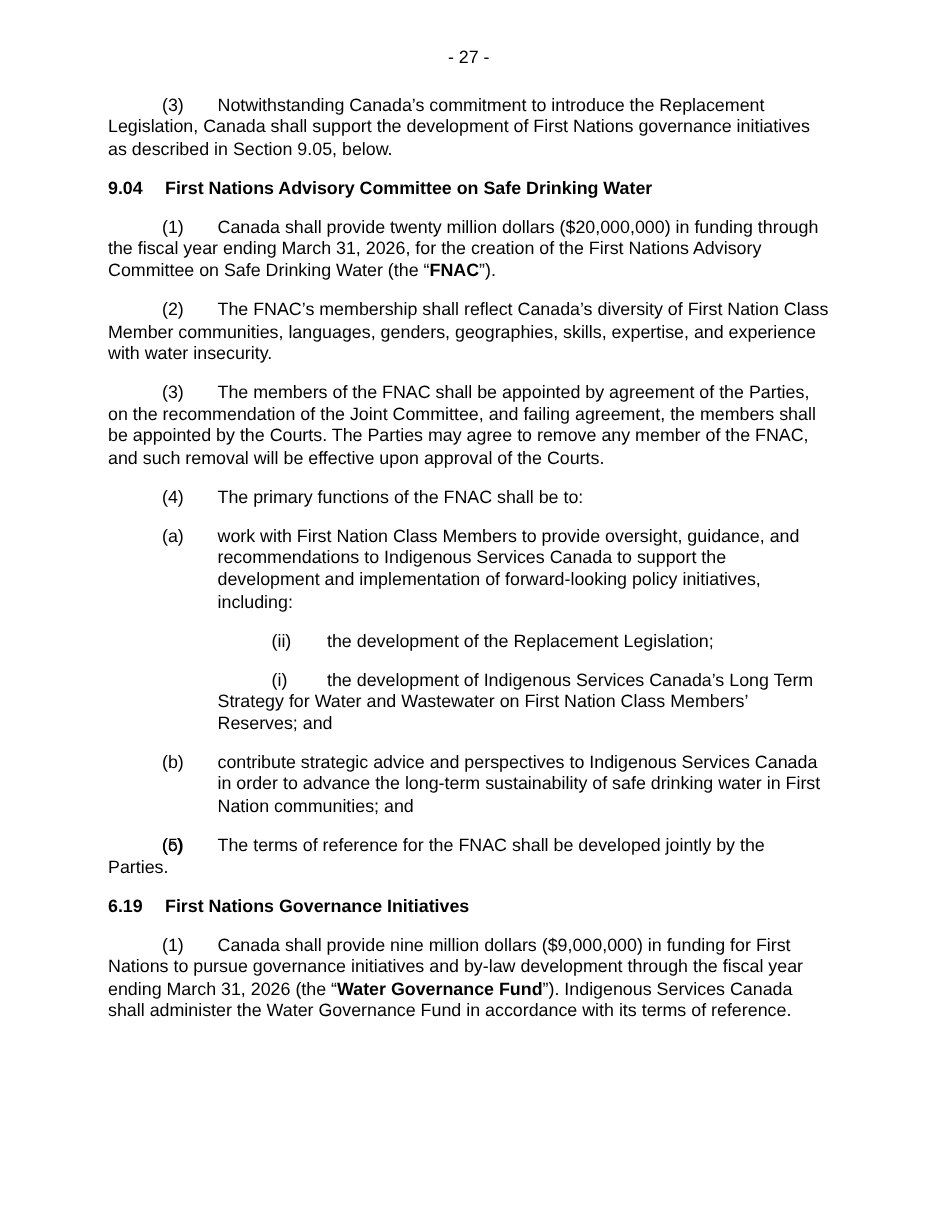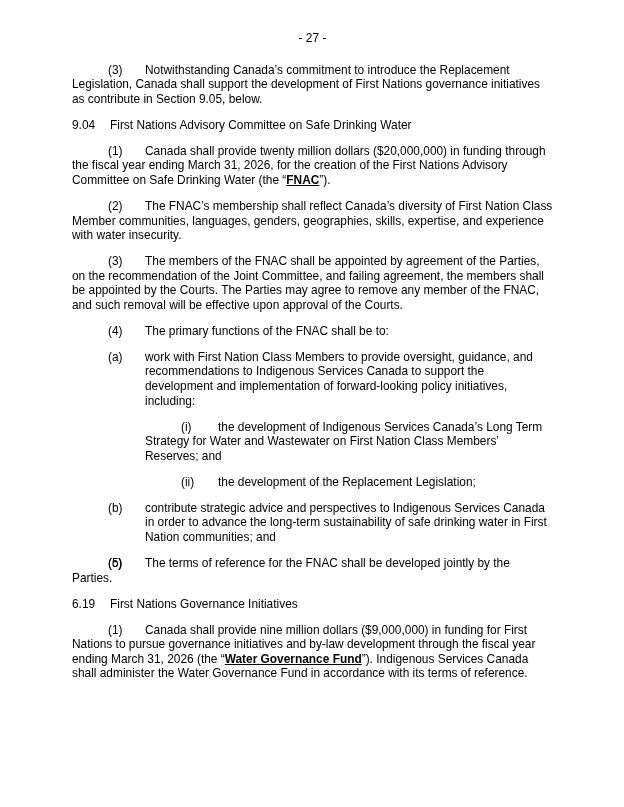--- a/index.html
+++ b/index.html
@@ -20,52 +20,52 @@
     text-align: center;
     margin: 0 0 17px 0;
   }
   p { margin: 0 0 11.4px 0; }
   
   .para { text-indent: 36px; }
   .tab { display: inline-block; text-indent: 0; }
   .t37 { width: 37px; }
   .t38 { width: 38px; }
   
-  .heading { font-weight: normal; margin-top: 3px; }
+  .heading { font-weight: bold; margin-top: 3px; }
   
   .list-a { position: relative; padding-left: 73px; }
   .list-a .marker { position: absolute; left: 36px; top: 0; }
   
   .list-i { padding-left: 73px; text-indent: 36px; }
-  b { font-weight: bold; text-decoration: underline; }
+  b { font-weight: bold; }
 </style>
 </head>
 <body>
 
 <div class="page">
 
   <div class="page-number">- 27 -</div>
 
-  <p class="para"><span class="tab t37">(3)</span><span>Notwithstanding Canada’s commitment to introduce the Replacement Legislation, Canada shall support the development of First Nations governance initiatives as contribute in Section 9.05, below.</span></p>
+  <p class="para"><span class="tab t37">(3)</span><span>Notwithstanding Canada’s commitment to introduce the Replacement Legislation, Canada shall support the development of First Nations governance initiatives as described in Section 9.05, below.</span></p>
 
   <p class="heading"><span class="tab t38">9.04</span><span>First Nations Advisory Committee on Safe Drinking Water</span></p>
 
   <p class="para"><span class="tab t37">(1)</span><span>Canada shall provide twenty million dollars ($20,000,000) in funding through the fiscal year ending March 31, 2026, for the creation of the First Nations Advisory Committee on Safe Drinking Water (the “</span><b>FNAC</b><span>”).</span></p>
 
   <p class="para"><span class="tab t37">(2)</span><span>The FNAC’s membership shall reflect Canada’s diversity of First Nation Class Member communities, languages, genders, geographies, skills, expertise, and experience with water insecurity.</span></p>
 
   <p class="para"><span class="tab t37">(3)</span><span>The members of the FNAC shall be appointed by agreement of the Parties, on the recommendation of the Joint Committee, and failing agreement, the members shall be appointed by the Courts.  The Parties may agree to remove any member of the FNAC, and such removal will be effective upon approval of the Courts.</span></p>
 
   <p class="para"><span class="tab t37">(4)</span><span>The primary functions of the FNAC shall be to:</span></p>
 
   <p class="list-a"><span class="marker">(a)</span><span>work with First Nation Class Members to provide oversight, guidance, and recommendations to Indigenous Services Canada to support the development and implementation of forward-looking policy initiatives, including:</span></p>
 
+  <p class="list-i"><span class="tab t37">(ii)</span><span>the development of the Replacement Legislation;</span></p>
+
   <p class="list-i"><span class="tab t37">(i)</span><span>the development of Indigenous Services Canada’s Long Term Strategy for Water and Wastewater on First Nation Class Members’ Reserves; and</span></p>
-
-  <p class="list-i"><span class="tab t37">(ii)</span><span>the development of the Replacement Legislation;</span></p>
 
   <p class="list-a"><span class="marker">(b)</span><span>contribute strategic advice and perspectives to Indigenous Services Canada in order to advance the long-term sustainability of safe drinking water in First Nation communities; and</span></p>
 
   <p class="list-a"><span class="marker">(c)</span></p>
 
   <p class="para"><span class="tab t37">(5)</span><span>The terms of reference for the FNAC shall be developed jointly by the Parties.</span></p>
 
   <p class="heading"><span class="tab t38">6.19</span><span>First Nations Governance Initiatives</span></p>
 
   <p class="para"><span class="tab t37">(1)</span><span>Canada shall provide nine million dollars ($9,000,000) in funding for First Nations to pursue governance initiatives and by-law development through the fiscal year ending March 31, 2026 (the “</span><b>Water Governance Fund</b><span>”).  Indigenous Services Canada shall administer the Water Governance Fund in accordance with its terms of reference.</span></p>

